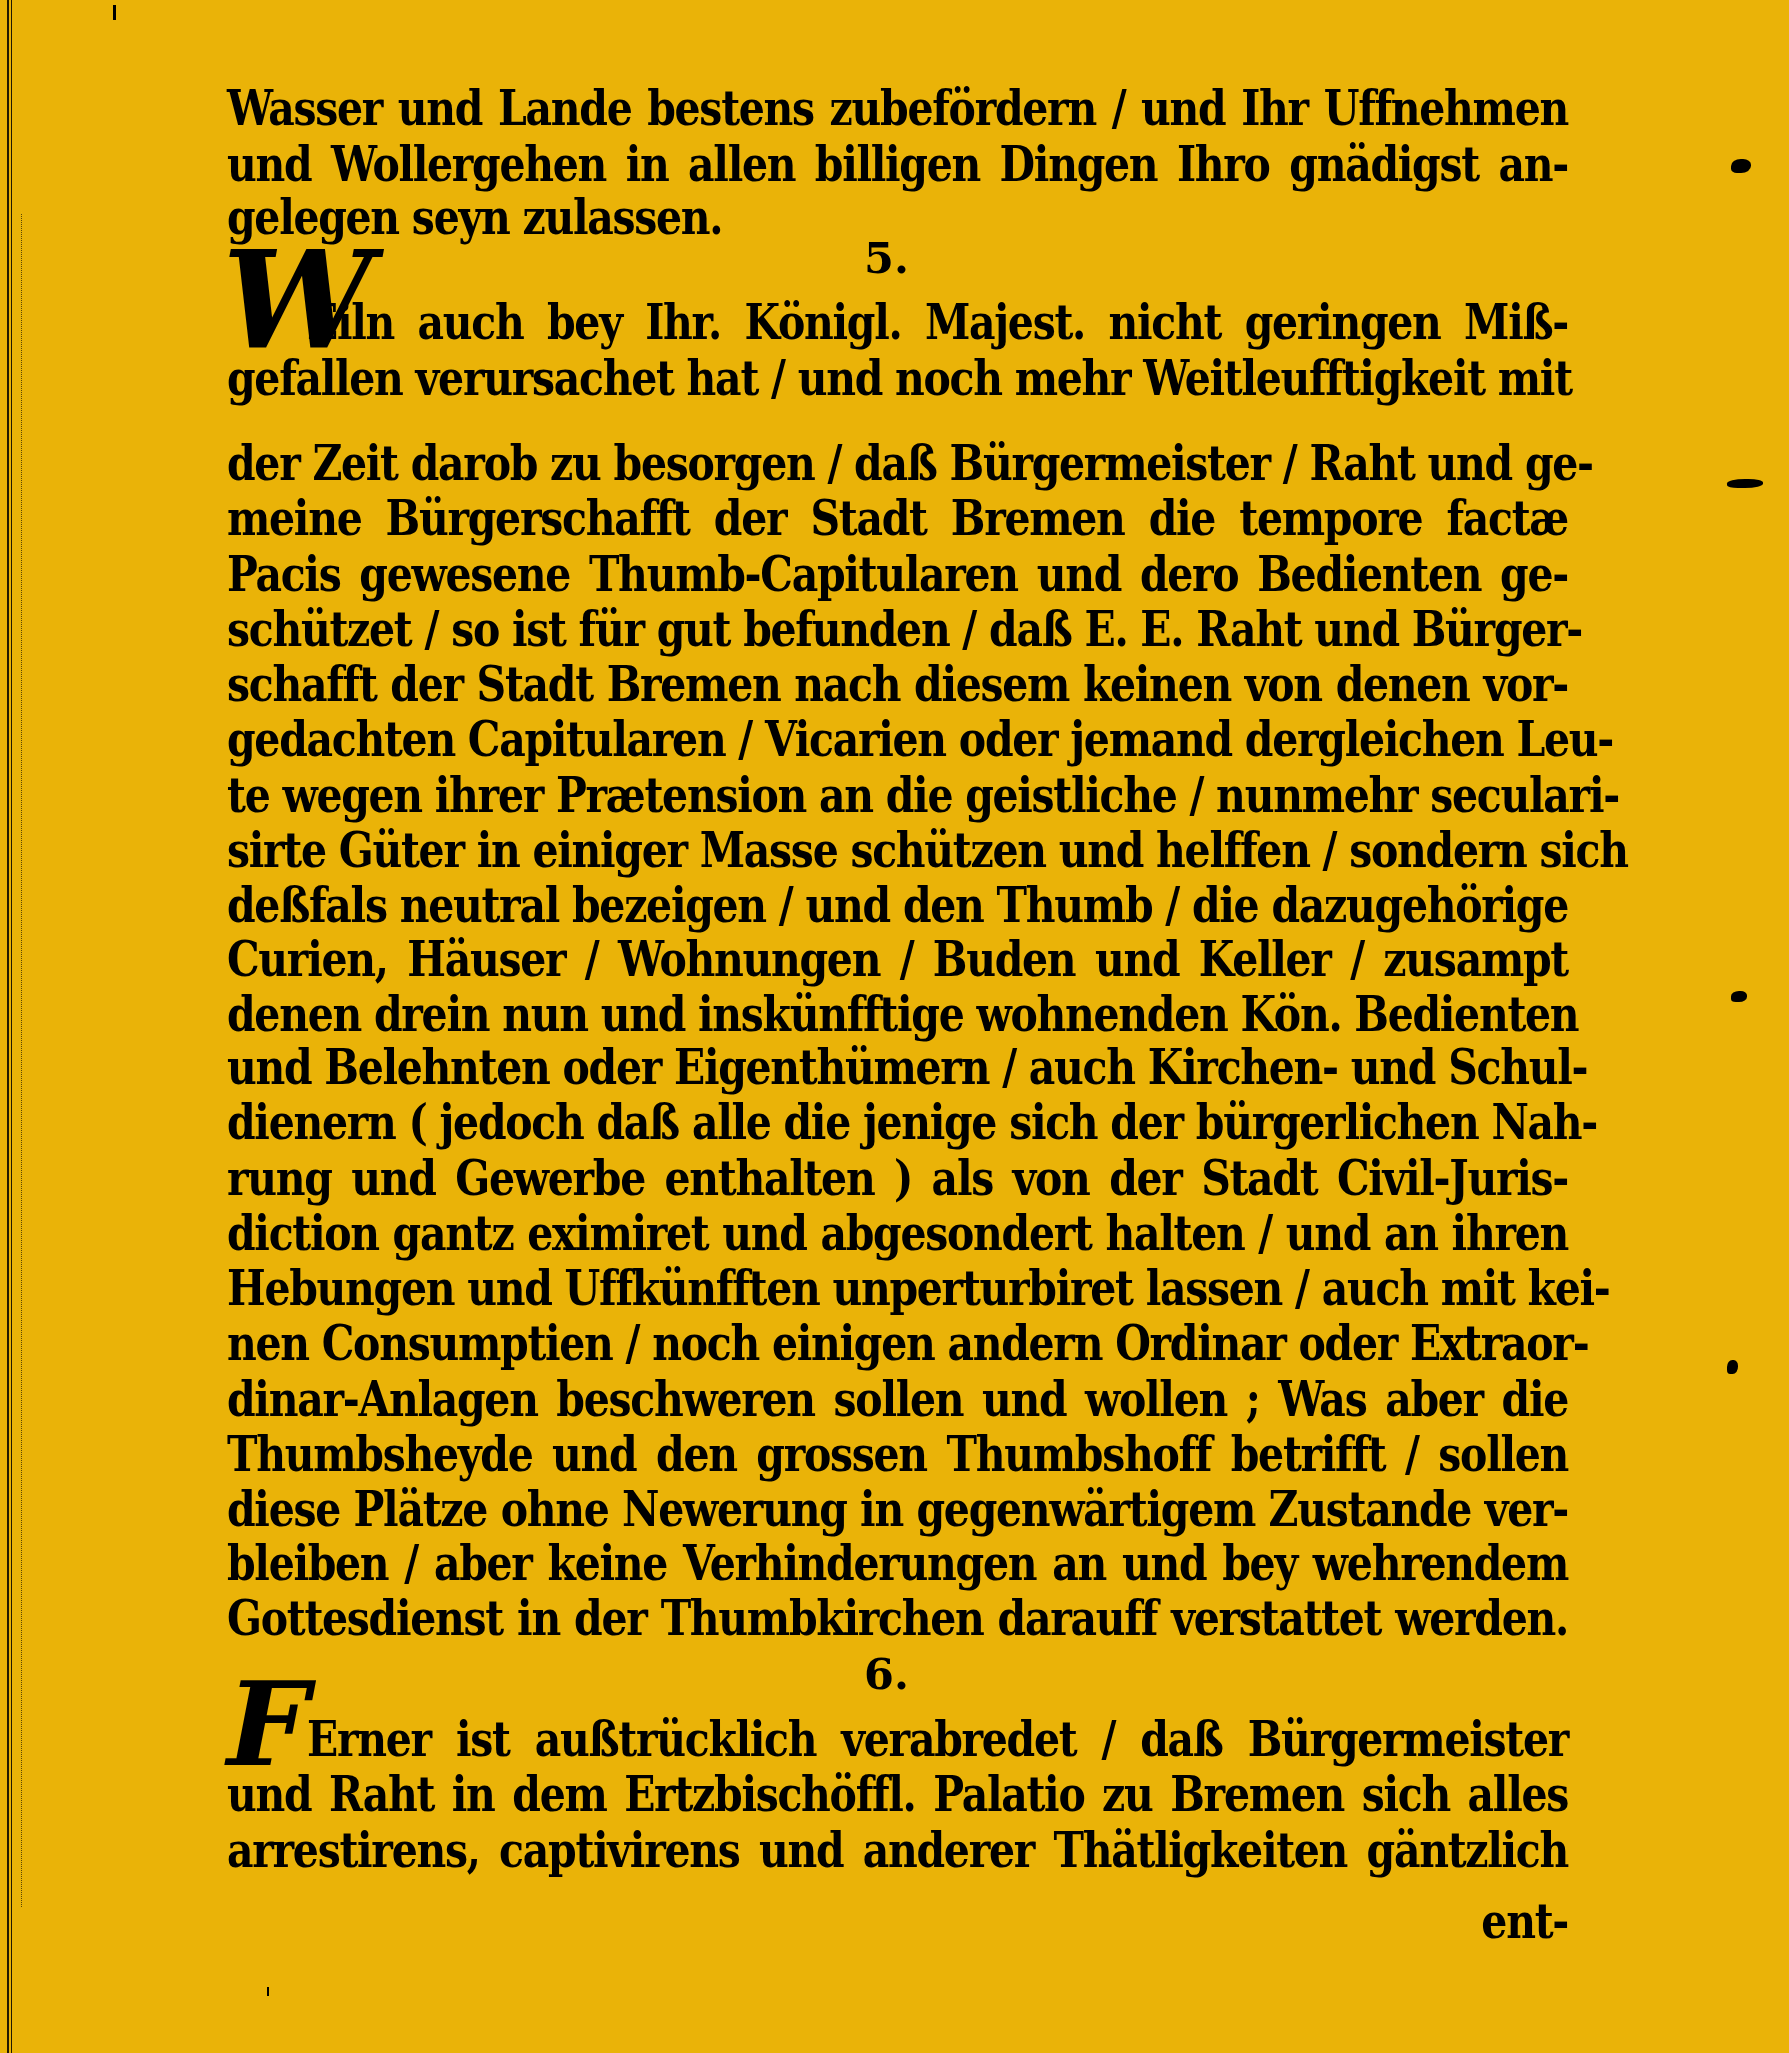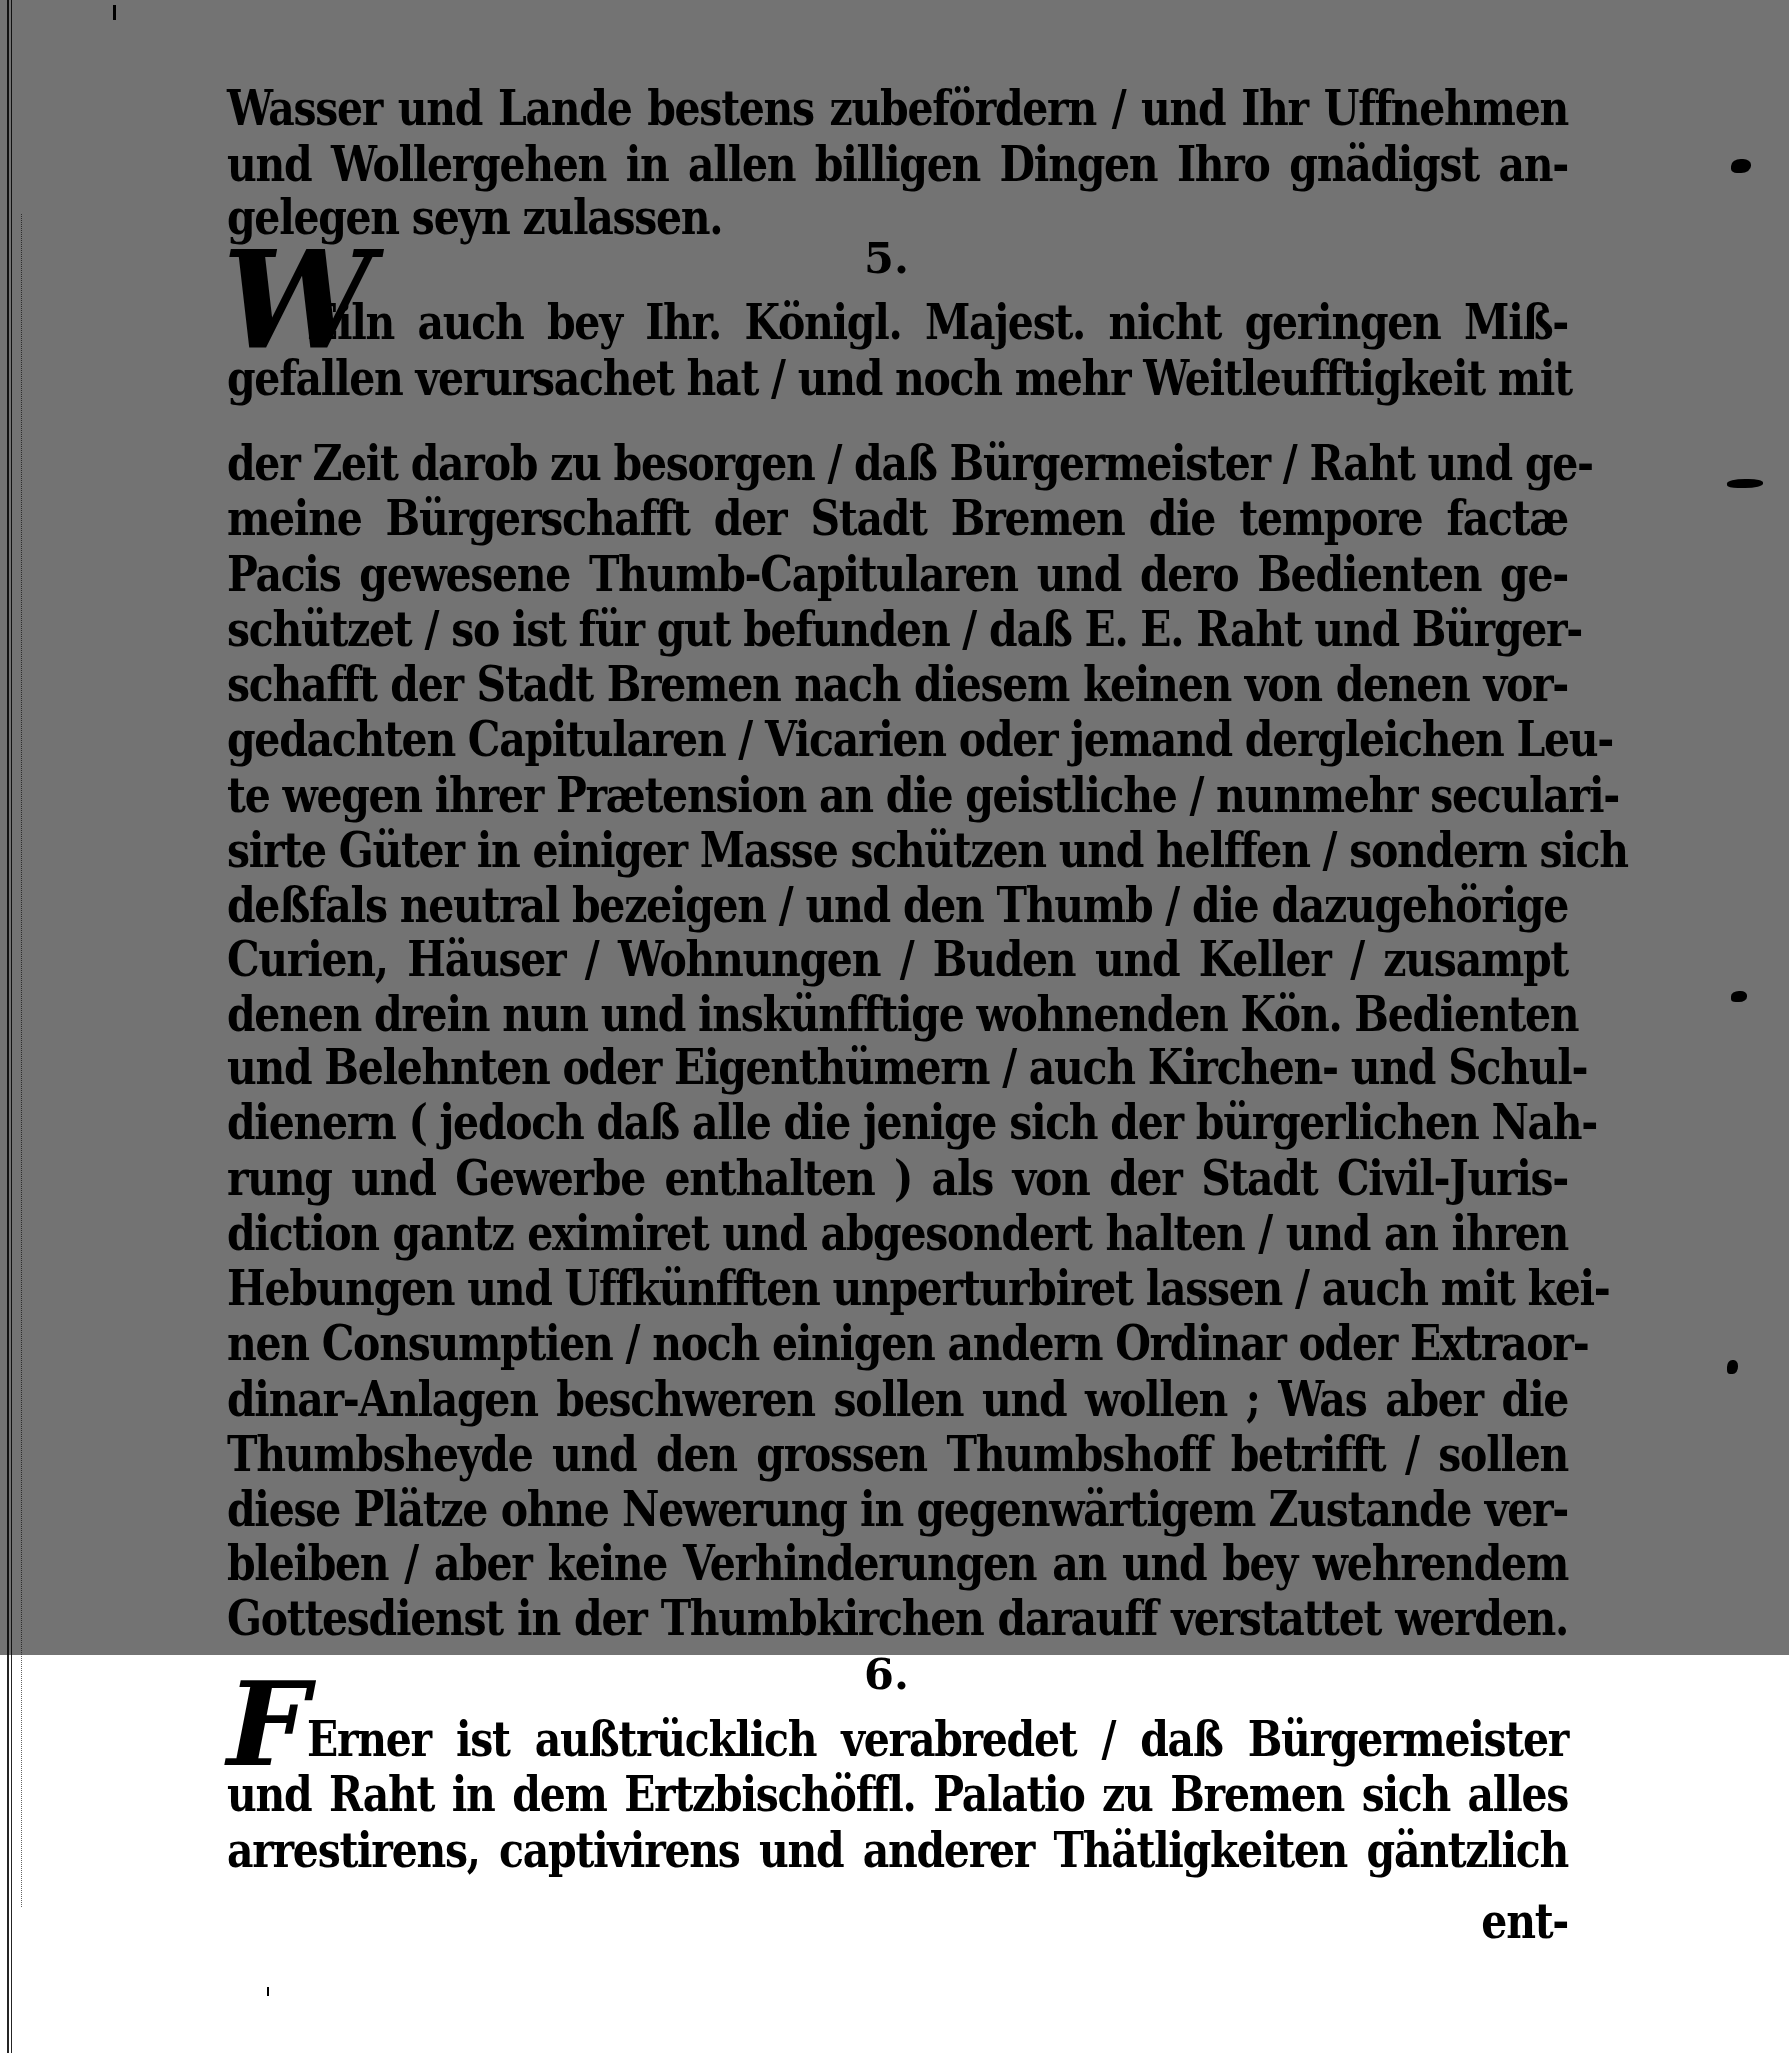--- a/index.html
+++ b/index.html
@@ -1,17 +1,17 @@
 <!DOCTYPE html>
 <html style="font-size:14.3px"><head>
 <meta charset="utf-8">
 <style>
   html, body { margin: 0; padding: 0; background: #ffffff; }
   body { width: 1789px; height: 2053px; position: relative; overflow: hidden; }
-  .page { position: absolute; left: 0; top: 0; width: 1789px; height: 1655px; background: #737373; }
+  .page { position: absolute; left: 0; top: 0; width: 1789px; height: 2053px; background: #eab308; }
   .edge { position: absolute; left: 7.1px; top: 0; width: 5.3px; height: 2053px; border-left: 2.7px solid #000; border-right: 1.8px solid #000; box-sizing: border-box; opacity: 0.85; }
   .edge2 { position: absolute; left: 21.4px; top: 214px; width: 0; height: 1693px; border-left: 1.8px dotted #000; opacity: 0.6; }
   .text-block { position: absolute; left: 227px; top: 0; width: 1341px; }
   .line {
     position: absolute; left: 0; width: 1341px; height: 53px;
     font-family: "DejaVu Serif", serif; font-weight: bold; font-size: 41px;
     line-height: 53px; color: #000; white-space: nowrap;
     text-align: justify; text-align-last: justify;
     letter-spacing: -1.3px; transform: scaleY(1.18); transform-origin: left top;
   }

